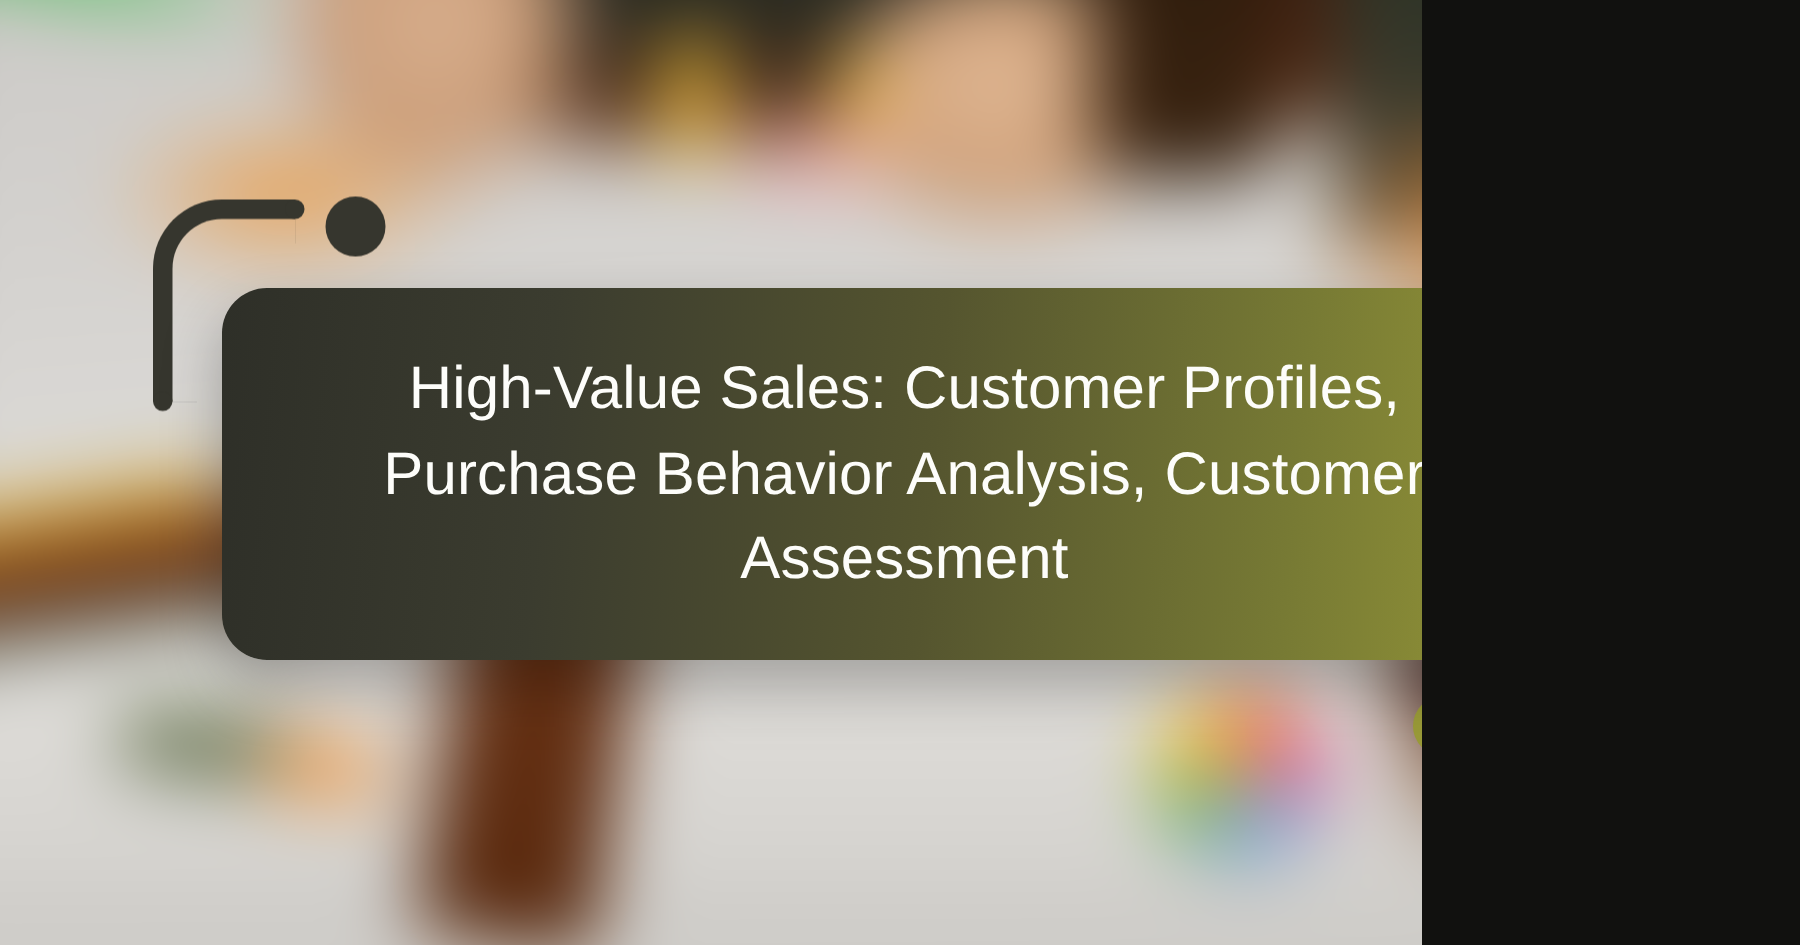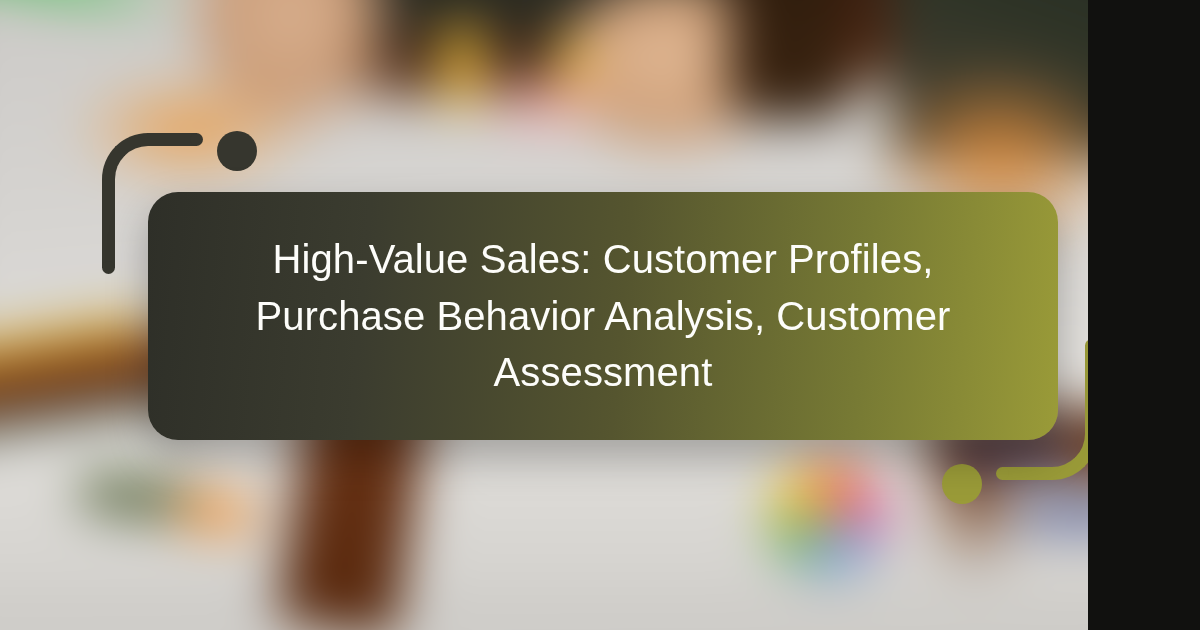--- a/index.html
+++ b/index.html
@@ -2,21 +2,21 @@
 <html><head>
 <meta charset="utf-8">
 <style>
   html, body {
     margin: 0;
     padding: 0;
     background: #11110f;
   }
   .stage {
     position: relative;
-    width: 1088px;
+    width: 948px;
     height: 630px;
     overflow: hidden;
     font-family: "Liberation Sans", sans-serif;
   }
 
   
   .bg {
     position: absolute;
     inset: -60px;
     background-color: #cfcdc9;

